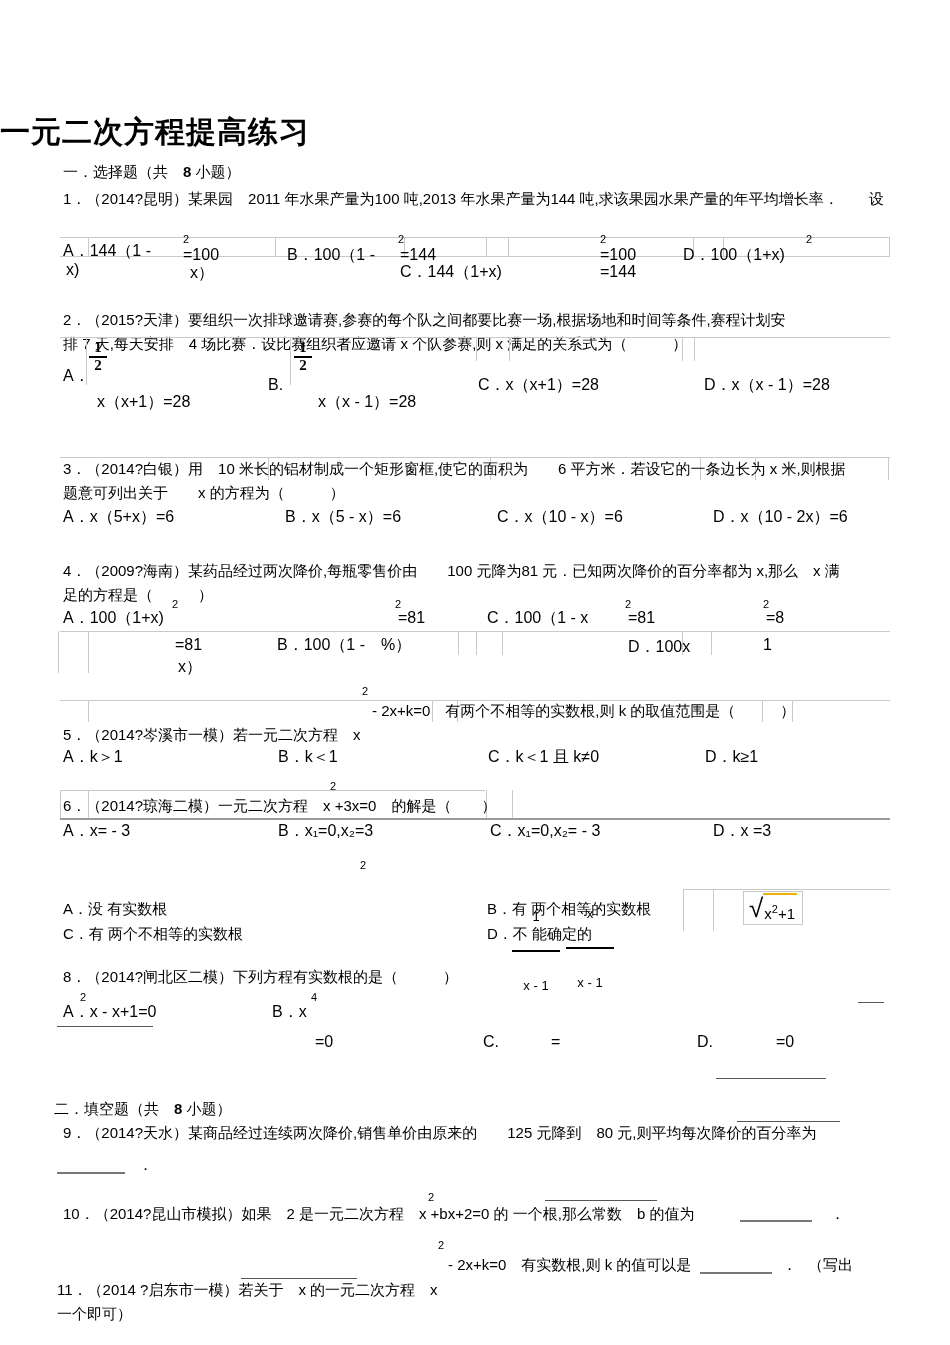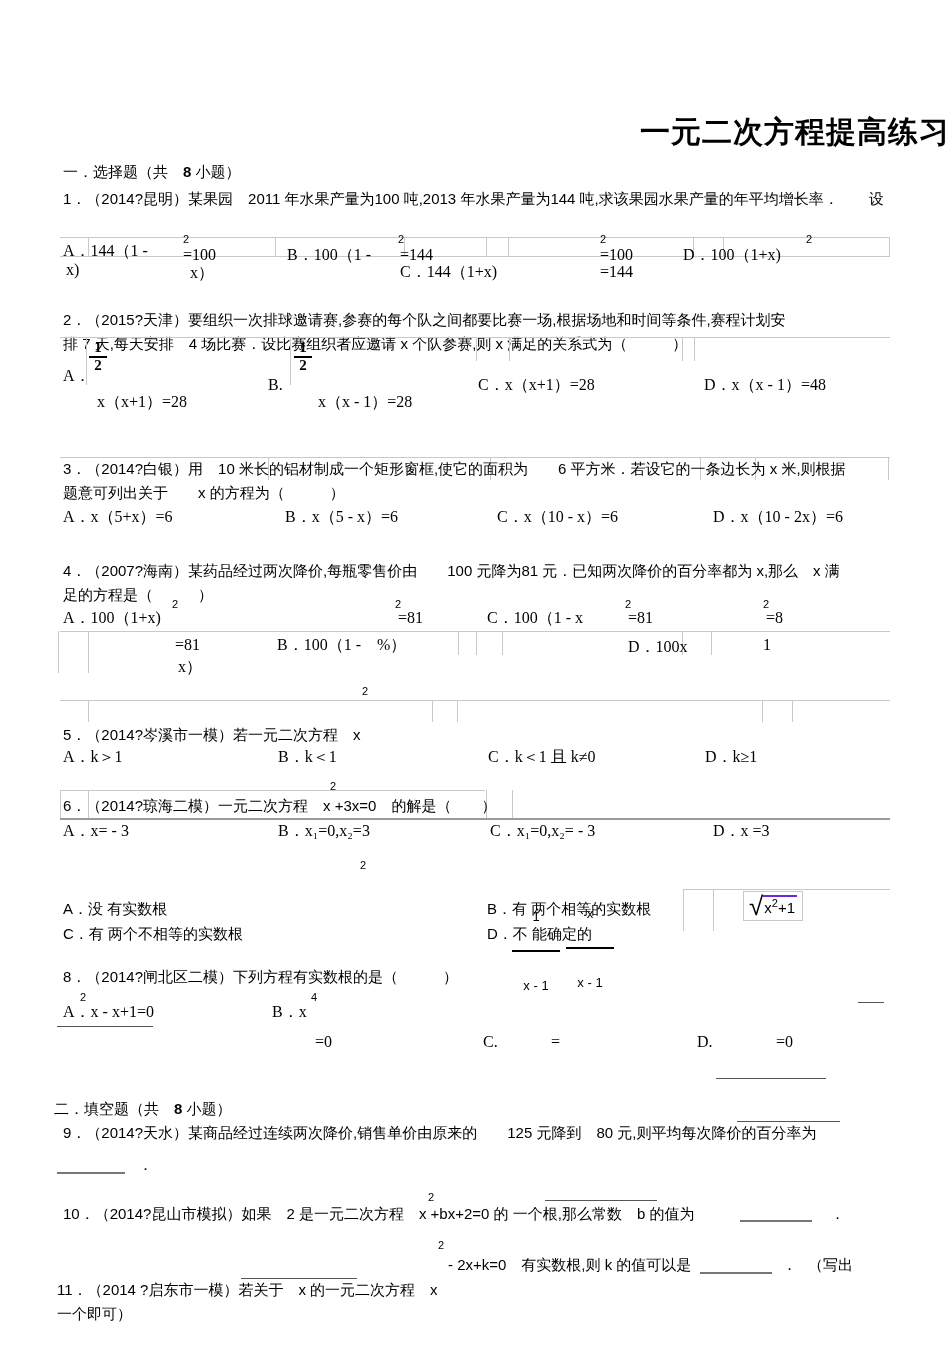--- a/index.html
+++ b/index.html
@@ -1,37 +1,37 @@
 <!DOCTYPE html>
 <html><head>
 <meta charset="utf-8">
 <style>
   html,body{margin:0;padding:0;background:#ffffff;}
   #page{position:relative;width:950px;height:1345px;background:#ffffff;overflow:hidden;
         font-family:"Liberation Sans","DejaVu Sans",sans-serif;color:#000;}
   .t{position:absolute;font-size:15px;line-height:18px;white-space:pre;}
-  .big{font-size:16px;font-family:Liberation Serif, serif;}
-  .title{position:absolute;left:0;top:112px;width:950px;text-align:right;
+  .big{font-size:16px;}
+  .title{position:absolute;left:0;top:112px;width:950px;text-align:left;
          font-size:30px;font-weight:bold;letter-spacing:1px;}
   .sup{position:absolute;font-size:11px;line-height:12px;white-space:pre;}
   .boldnum{font-weight:bold;}
   .hl{position:absolute;height:1px;background:#c9c9c9;}
   .hl2{position:absolute;height:2px;background:#9a9a9a;}
   .vl{position:absolute;width:1px;background:#c9c9c9;}
   .blank{position:absolute;height:2px;background:#777;}
   .thin{position:absolute;height:1px;background:#555;}
   .frac{position:absolute;text-align:center;line-height:1.05;
         font-family:"Liberation Serif","DejaVu Serif",serif;font-weight:bold;font-size:15px;}
   .frac .bar{height:2px;background:#000;margin:0;}
   .ofrac{position:absolute;text-align:center;line-height:1.0;font-size:13px;white-space:pre;}
   .ofrac .bar{height:2px;background:#000;margin:1px 0;}
   .sqrtbox{position:absolute;border:1px solid #c9c9c9;background:#fff;
            display:flex;align-items:center;padding:1px 5px;}
   .rad{font-size:26px;line-height:26px;}
-  .radicand{border-top:2px solid #6d28d9;font-size:15px;padding:0 2px 1px 1px;white-space:pre;}
+  .radicand{border-top:2px solid #eab308;font-size:15px;padding:8px 2px 1px 1px;white-space:pre;}
   .radicand sup{font-size:11px;}
 </style>
 </head>
 <body>
 
 <div id="page">
 
   <div class="title">一元二次方程提高练习</div>
 
   <div class="t" style="left:63px;top:163px"><span>一．选择题（共　</span><span class="boldnum">8</span><span> 小题）</span></div>
@@ -88,37 +88,37 @@
 
   <div class="t big" style="left:268px;top:376px">B.</div>
   <div class="frac" style="left:294px;top:340px;width:18px">
     <div>1</div>
     <div class="bar"></div>
     <div>2</div>
   </div>
   <div class="t big" style="left:318px;top:393px">x（x - 1）=28</div>
 
   <div class="t big" style="left:478px;top:376px">C．x（x+1）=28</div>
-  <div class="t big" style="left:704px;top:376px">D．x（x - 1）=48</div>
+  <div class="t big" style="left:704px;top:376px">D．x（x - 1）=28</div>
 
   <div class="hl" style="left:60px;top:457px;width:830px"></div>
   <div class="vl" style="left:268px;top:457px;height:23px"></div>
   <div class="vl" style="left:490px;top:457px;height:23px"></div>
   <div class="vl" style="left:700px;top:457px;height:23px"></div>
   <div class="vl" style="left:755px;top:457px;height:23px"></div>
   <div class="vl" style="left:888px;top:457px;height:23px"></div>
 
   <div class="t" style="left:63px;top:460px">3．（2014?白银）用　10 米长的铝材制成一个矩形窗框,使它的面积为　　6 平方米．若设它的一条边长为 x 米,则根据</div>
   <div class="t" style="left:63px;top:484px">题意可列出关于　　x 的方程为（　　　）</div>
   <div class="t big" style="left:63px;top:508px">A．x（5+x）=6</div>
   <div class="t big" style="left:285px;top:508px">B．x（5 - x）=6</div>
   <div class="t big" style="left:497px;top:508px">C．x（10 - x）=6</div>
   <div class="t big" style="left:713px;top:508px">D．x（10 - 2x）=6</div>
 
-  <div class="t" style="left:63px;top:562px">4．（2007?海南）某药品经过两次降价,每瓶零售价由　　100 元降为81 元．已知两次降价的百分率都为 x,那么　x 满</div>
+  <div class="t" style="left:63px;top:562px">4．（2009?海南）某药品经过两次降价,每瓶零售价由　　100 元降为81 元．已知两次降价的百分率都为 x,那么　x 满</div>
   <div class="t" style="left:63px;top:586px">足的方程是（　　　）</div>
 
   <div class="sup" style="left:172px;top:598px">2</div>
   <div class="t big" style="left:63px;top:609px">A．100（1+x)</div>
   <div class="sup" style="left:395px;top:598px">2</div>
   <div class="t big" style="left:398px;top:609px">=81</div>
   <div class="t big" style="left:487px;top:609px">C．100（1 - x</div>
   <div class="sup" style="left:625px;top:598px">2</div>
   <div class="t big" style="left:628px;top:609px">=81</div>
   <div class="sup" style="left:763px;top:598px">2</div>
@@ -139,20 +139,21 @@
   <div class="t big" style="left:763px;top:636px">1</div>
   <div class="t big" style="left:178px;top:658px">x）</div>
 
   <div class="sup" style="left:362px;top:685px">2</div>
   <div class="hl" style="left:60px;top:700px;width:830px"></div>
   <div class="vl" style="left:88px;top:700px;height:22px"></div>
   <div class="vl" style="left:432px;top:700px;height:22px"></div>
   <div class="vl" style="left:457px;top:700px;height:22px"></div>
   <div class="vl" style="left:762px;top:700px;height:22px"></div>
   <div class="vl" style="left:792px;top:700px;height:22px"></div>
+  <div class="t" style="left:372px;top:702px">- 2x+k=0　有两个不相等的实数根,则 k 的取值范围是（　　　）</div>
   <div class="t" style="left:63px;top:726px">5．（2014?岑溪市一模）若一元二次方程　x</div>
   <div class="t big" style="left:63px;top:748px">A．k＞1</div>
   <div class="t big" style="left:278px;top:748px">B．k＜1</div>
   <div class="t big" style="left:488px;top:748px">C．k＜1 且 k≠0</div>
   <div class="t big" style="left:705px;top:748px">D．k≥1</div>
 
   <div class="sup" style="left:330px;top:780px">2</div>
   <div class="hl" style="left:60px;top:790px;width:425px"></div>
   <div class="vl" style="left:60px;top:790px;height:28px"></div>
   <div class="vl" style="left:88px;top:790px;height:28px"></div>

